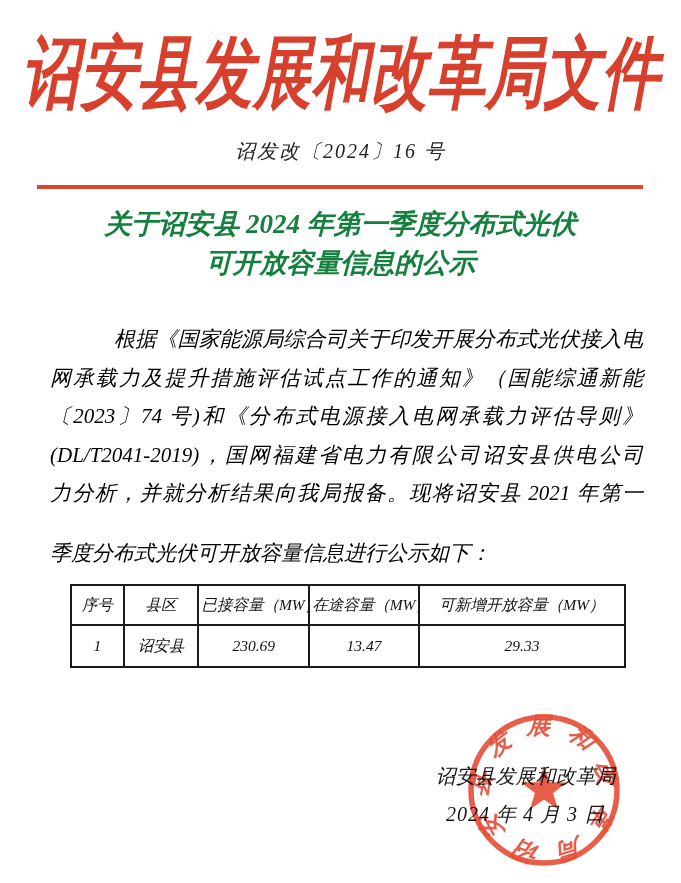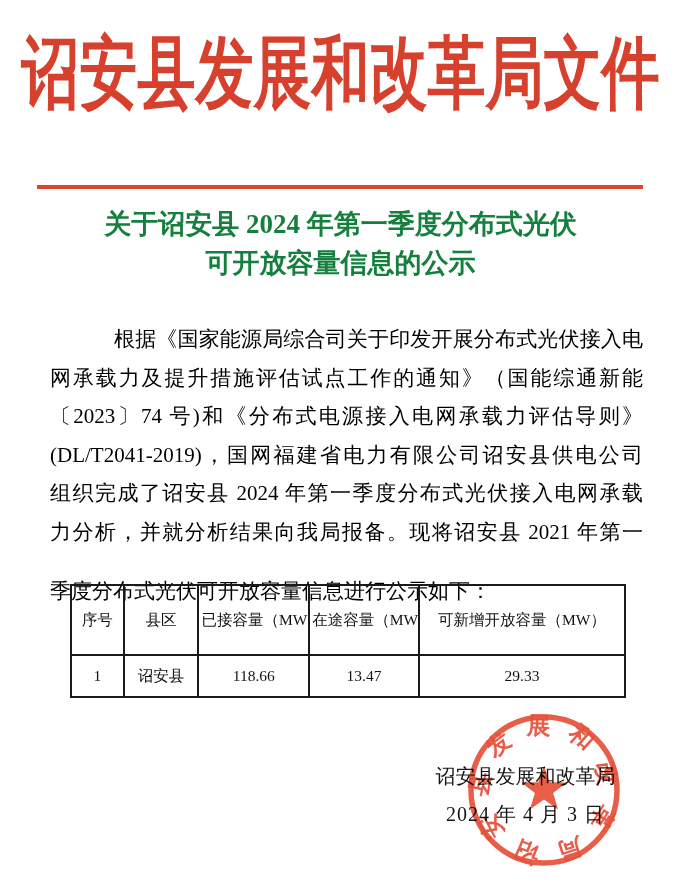--- a/index.html
+++ b/index.html
@@ -4,21 +4,21 @@
 <style>
   * { margin: 0; padding: 0; box-sizing: border-box; }
   html, body { background: #ffffff; }
   body {
     width: 681px; height: 883px;
     font-family: "Liberation Serif", "DejaVu Serif", serif;
     color: #1b1b1b;
     position: relative;
     overflow: hidden;
   }
-  .page { position: absolute; inset: 0; background: #ffffff; }
+  .page { position: absolute; inset: 0; background: #ffffff; font-style: italic; }
 
   
   .masthead {
     position: absolute; top: 21px; left: 0; right: 0;
     text-align: center;
     color: #d8402e;
     font-size: 58px; font-weight: bold;
     white-space: nowrap;
     transform: scaleY(1.36);
     transform-origin: center top;
@@ -71,21 +71,21 @@
     font-size: 15.5px;
     color: #111;
   }
   .capacity-table th, .capacity-table td {
     border: 2px solid #1a1a1a;
     text-align: center; vertical-align: middle;
     font-weight: normal;
     padding: 0 2px;
     overflow: hidden; white-space: nowrap;
   }
-  .capacity-table th { height: 70px; }
+  .capacity-table th { height: 40px; }
   .capacity-table td { height: 42px; }
 
   
   .signature {
     position: absolute; top: 762px; left: 433px;
     width: 185px;
     text-align: center;
     font-size: 20px;
     color: #141414;
   }
@@ -100,34 +100,34 @@
     pointer-events: none;
   }
 </style>
 </head>
 <body>
 
 <div class="page">
 
   <div class="masthead">诏安县发展和改革局文件</div>
 
+  <div class="doc-number">诏发改〔2024〕16 号</div>
 
   <div class="red-rule"></div>
 
   <div class="doc-title">
     <div>关于诏安县 2024 年第一季度分布式光伏</div>
     <div>可开放容量信息的公示</div>
   </div>
 
   <div class="body-text">
     <div class="body-line indent">根据《国家能源局综合司关于印发开展分布式光伏接入电</div>
     <div class="body-line">网承载力及提升措施评估试点工作的通知》（国能综通新能</div>
     <div class="body-line">〔2023〕74 号)和《分布式电源接入电网承载力评估导则》</div>
     <div class="body-line">(DL/T2041-2019)，国网福建省电力有限公司诏安县供电公司</div>
-    <div class="body-line">组织完成了诏安县 2024 年第一季度分布式光伏接入电网承载</div>
     <div class="body-line">力分析，并就分析结果向我局报备。现将诏安县 2021 年第一</div>
     <div class="body-line last">季度分布式光伏可开放容量信息进行公示如下：</div>
   </div>
 
   <table class="capacity-table">
     <colgroup>
       <col style="width:9.5%">
         <col style="width:13.5%">
         <col style="width:20%">
         <col style="width:19.8%">
@@ -139,21 +139,21 @@
         <th>县区</th>
         <th>已接容量（MW）</th>
         <th>在途容量（MW）</th>
         <th>可新增开放容量（MW）</th>
       </tr>
     </thead>
     <tbody>
       <tr>
         <td>1</td>
         <td>诏安县</td>
-        <td>118.66</td>
+        <td>230.69</td>
         <td>13.47</td>
         <td>29.33</td>
       </tr>
     </tbody>
   </table>
 
   <div class="signature">
     <div class="agency">诏安县发展和改革局</div>
     <div class="date">2024 年 4 月 3 日</div>
   </div>

